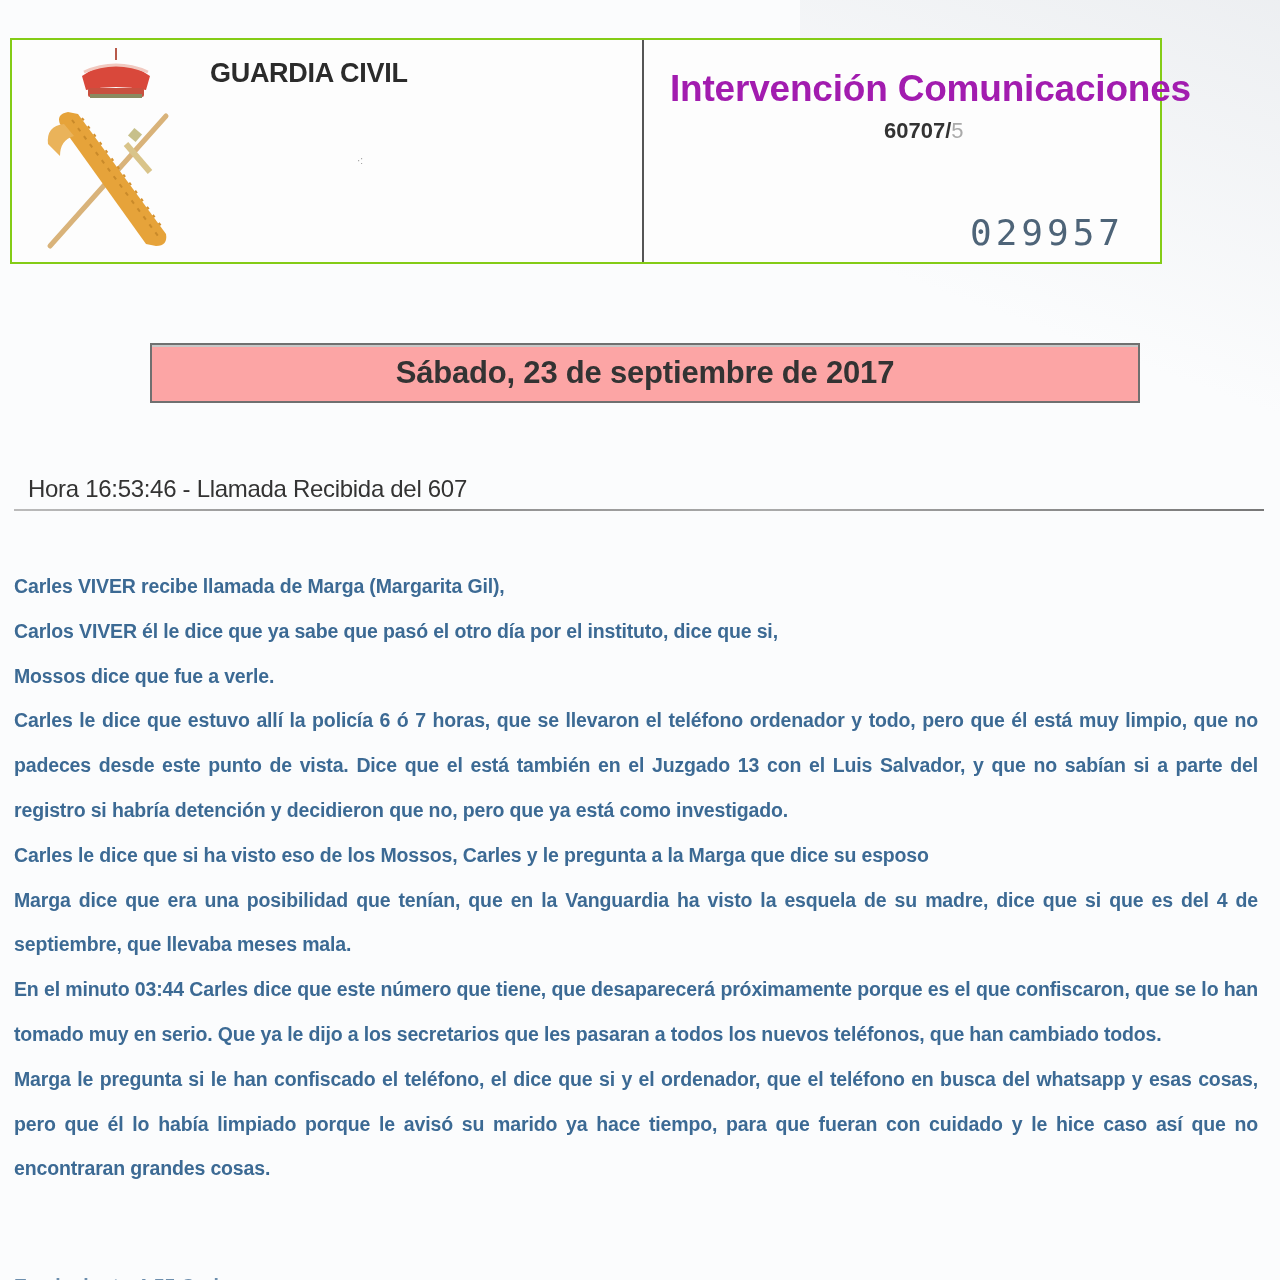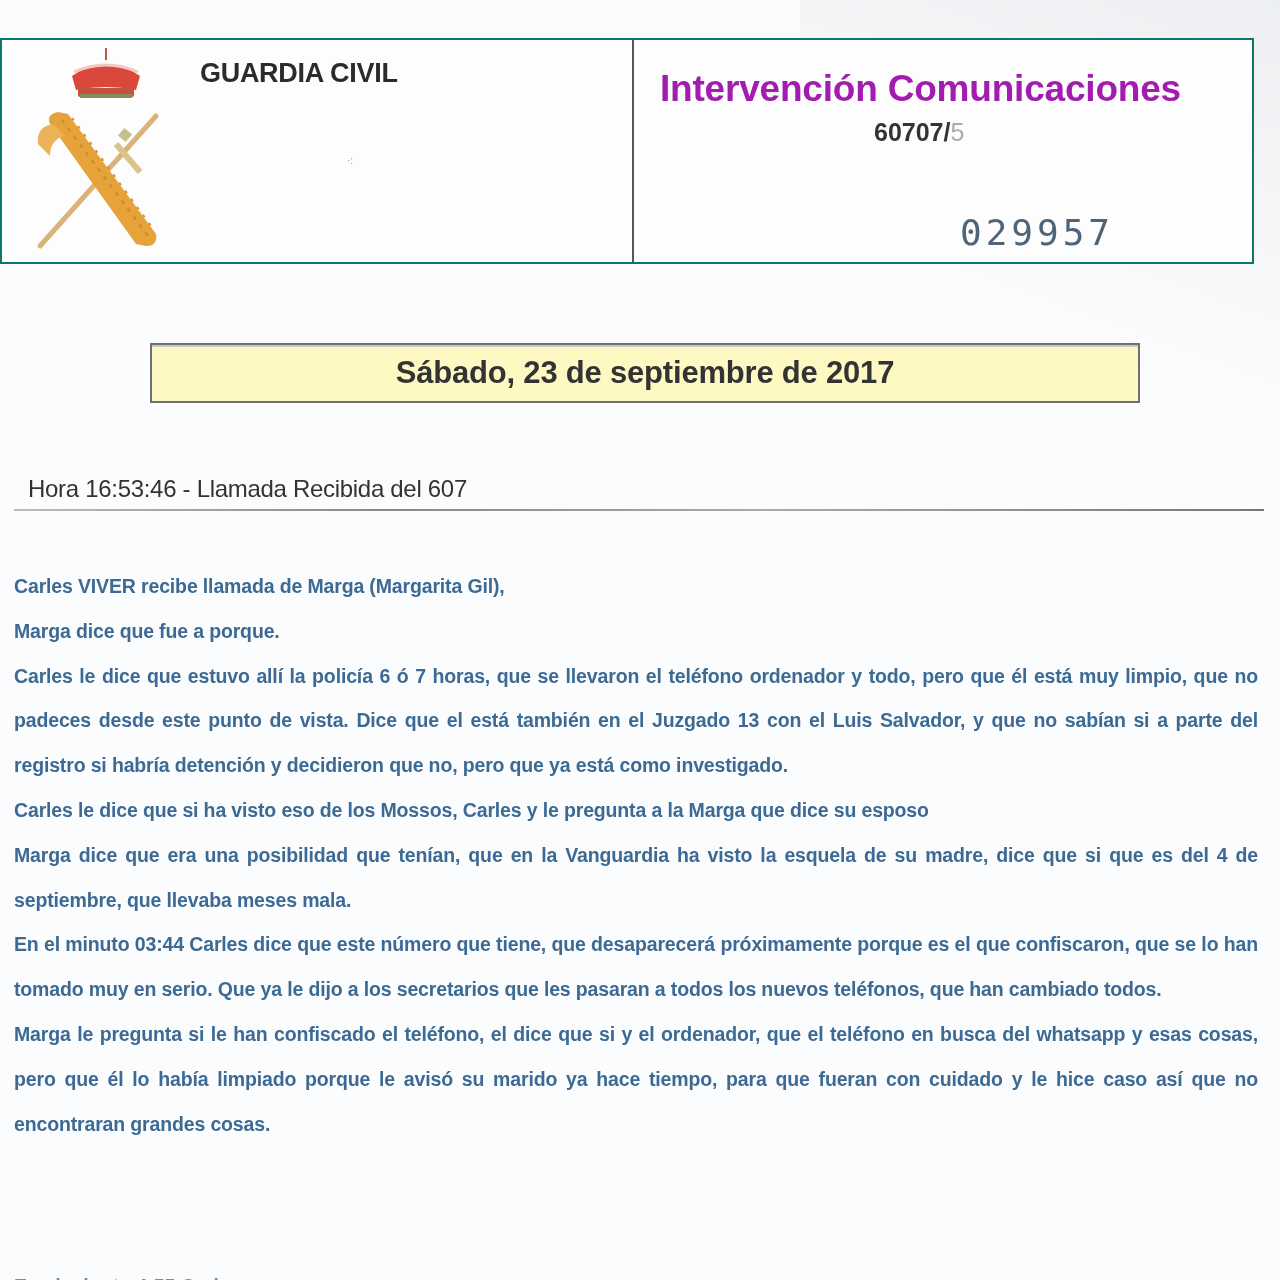--- a/index.html
+++ b/index.html
@@ -8,50 +8,50 @@
       background: #fbfcfd;
       font-family: "Liberation Sans", sans-serif;
     }
     .scan-shade {
       position: absolute; right: 0; top: 0; width: 480px; height: 420px;
       background: linear-gradient(200deg, rgba(225,228,232,0.55), rgba(255,255,255,0) 70%);
       pointer-events: none;
     }
     
     .header-box {
-      position: absolute; left: 0; top: 38px; width: 1254px; height: 226px;
-      border: 2px solid #0f766e; box-sizing: border-box; display: flex;
+      position: absolute; left: 10px; top: 38px; width: 1152px; height: 226px;
+      border: 2px solid #84cc16; box-sizing: border-box; display: flex;
       background: #fdfdfd;
     }
     .header-left { width: 632px; position: relative; border-right: 2px solid #555; box-sizing: border-box; }
     .header-right { flex: 1; position: relative; }
     .emblem { position: absolute; left: 26px; top: 6px; width: 140px; height: 210px; }
     .org-name {
       position: absolute; left: 198px; top: 18px; font-size: 27px; font-weight: bold;
       color: #2b2b2b; letter-spacing: -0.3px;
     }
     .faint-mark { position: absolute; left: 345px; top: 115px; color: #999; font-size: 10px; }
     .doc-title {
       position: absolute; left: 26px; top: 28px; font-size: 37px; font-weight: bold;
       color: #a21caf; text-decoration-thickness: 3px;
       text-underline-offset: 4px; letter-spacing: -0.2px; white-space: nowrap;
     }
     .doc-ref {
-      position: absolute; left: 240px; top: 78px; font-size: 25px; font-weight: bold; color: #333;
+      position: absolute; left: 240px; top: 78px; font-size: 22px; font-weight: bold; color: #333;
     }
     .doc-ref .redact { color: #aaa; font-weight: normal; }
     .doc-serial {
       position: absolute; left: 326px; top: 172px; font-size: 36px; color: #4e6478;
       font-family: "DejaVu Sans Mono", monospace; letter-spacing: 4px;
     }
     
     .date-banner {
       position: absolute; left: 150px; top: 343px; width: 990px; height: 60px;
       border: 2px solid #707070; box-sizing: border-box;
-      background: #fef9c3; display: flex; align-items: center; justify-content: center;
+      background: #fca5a5; display: flex; align-items: center; justify-content: center;
       box-shadow: inset 0 2px 0 #c8c8c8;
     }
     .date-text { font-size: 31px; font-weight: bold; color: #333; letter-spacing: -0.2px; }
     
     .call-line {
       position: absolute; left: 28px; top: 475px; font-size: 24px; color: #333;
       letter-spacing: -0.3px;
     }
     .call-rule {
       position: absolute; left: 14px; top: 509px; width: 1250px; height: 2px;
@@ -108,21 +108,22 @@
 
 <div class="date-banner">
   <span class="date-text">Sábado, 23 de septiembre de 2017</span>
 </div>
 
 <div class="call-line">Hora 16:53:46 - Llamada Recibida del 607</div>
 <div class="call-rule"></div>
 
 <div class="transcript">
   <p class="para">Carles VIVER recibe llamada de Marga (Margarita Gil),</p>
-  <p class="para">Marga dice que fue a porque.</p>
+  <p class="para">Carlos  VIVER él le dice que ya sabe que pasó el otro día por el instituto, dice que si,</p>
+  <p class="para">Mossos dice que fue a verle.</p>
   <p class="para justify">Carles le dice que estuvo allí la policía 6 ó 7 horas, que se llevaron el teléfono ordenador y todo, pero que él está muy limpio, que no padeces desde este punto de vista. Dice que el está también en el Juzgado 13 con el Luis Salvador, y que no sabían si a parte del registro si habría detención y decidieron que no, pero que ya está como investigado.</p>
   <p class="para">Carles le dice que si ha visto eso de los Mossos, Carles y le pregunta a la Marga que dice su esposo</p>
   <p class="para justify">Marga dice que era una posibilidad que tenían, que en la Vanguardia ha visto la esquela de su madre, dice que si que es del 4 de septiembre, que llevaba meses mala.</p>
   <p class="para justify">En el minuto 03:44 Carles dice que este número que tiene, que desaparecerá próximamente porque es el que confiscaron, que se lo han tomado muy en serio. Que ya le dijo a los secretarios que les pasaran a todos los nuevos teléfonos, que han cambiado todos.</p>
   <p class="para justify">Marga le pregunta si le han confiscado el teléfono, el dice que si y el ordenador, que el teléfono en busca del whatsapp y esas cosas, pero que él lo había limpiado porque le avisó su marido ya hace tiempo, para que fueran con cuidado y le hice caso así que no encontraran grandes cosas.</p>
 </div>
 
 <div class="cut-line">En el minuto 4:55 Carles ...</div>
 
 </body></html>

